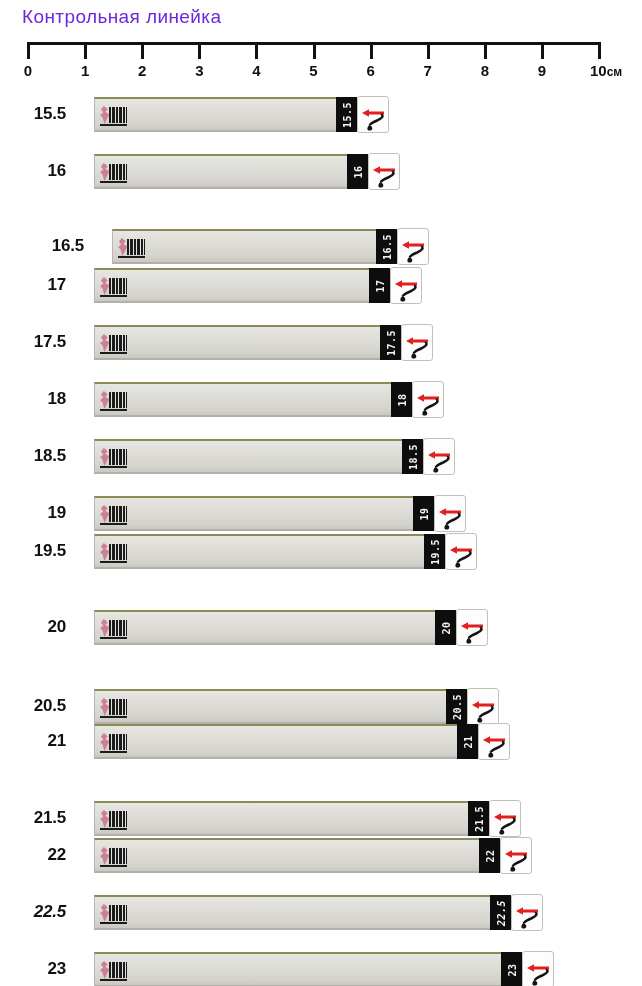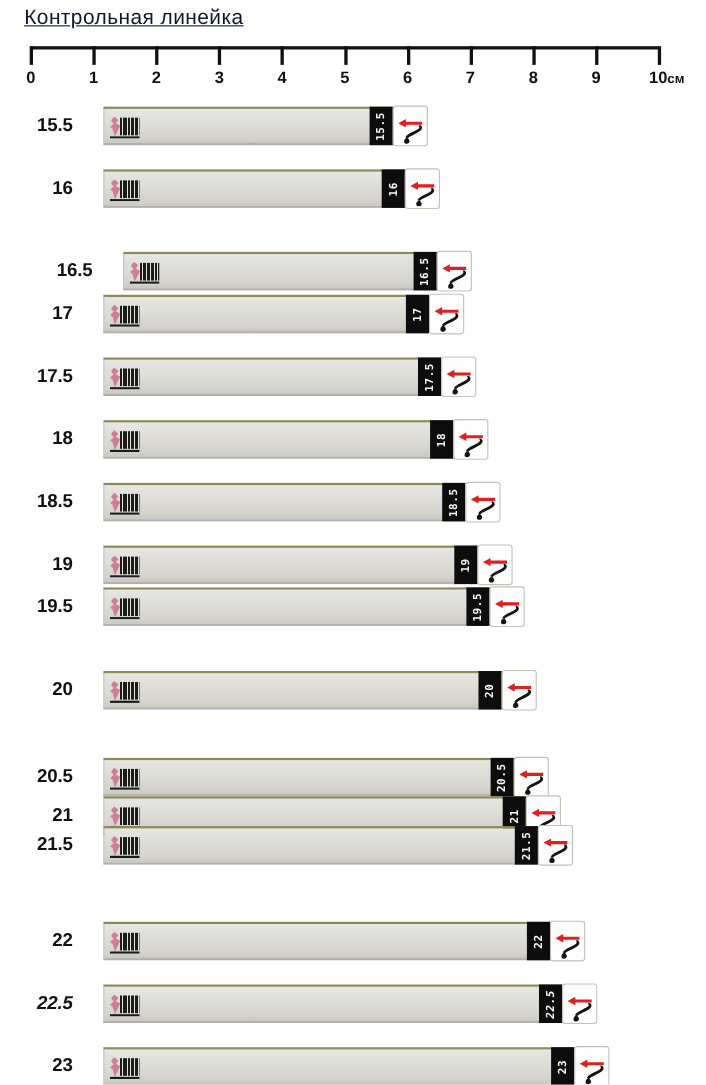--- a/index.html
+++ b/index.html
@@ -18,23 +18,22 @@
   }
 
   
   #title {
     position: absolute;
     left: 22px;
     top: 6px;
     font-size: 19px;
     font-weight: 400;
     letter-spacing: 0.4px;
-    color: #0f172a;
+    color: #6d28d9;
     white-space: nowrap;
-    text-decoration: underline;
   }
 
   
   #ruler {
     position: absolute;
     left: 0;
     top: 42px;
     width: 642px;
     height: 48px;
   }
@@ -539,21 +538,21 @@
             <path d="M0 4 L7 0.2 L7 2.6 L22 2.6 L22 5.4 L7 5.4 L7 7.8 Z" fill="#e01f1f"></path>
           </svg></span>
         <span class="shoe"><svg viewBox="0 0 22 18" width="22" height="18">
             <g fill="#141414">
               <path d="M16.8 0.6 C18.6 1.4 19.4 3.2 18.2 4.8 C16.9 6.6 13.6 8.2 11.0 9.4 C8.6 10.5 6.6 11.4 5.6 12.8 L3.6 11.7 C4.9 9.6 7.3 8.4 9.9 7.1 C12.4 5.9 15.3 4.6 16.0 3.4 C16.4 2.7 16.3 1.6 15.4 1.2 Z"></path>
               <path d="M4.6 12.0 C3.1 13.0 2.2 14.6 2.4 16.0 C2.5 17.0 3.3 17.6 4.6 17.6 C6.2 17.6 7.4 16.6 7.3 15.2 C7.2 14.0 6.3 12.8 4.6 12.0 Z"></path>
             </g>
           </svg></span>
       </div>
     </div>
-    <div class="row" style="top: 654px;">
+    <div class="row" style="top: 704px;">
       <div class="row-size">21.5</div>
       <div class="bar" style="width: 395px;">
         <div class="bar-logo">
           <div class="logo-bars"></div>
           <div class="logo-mark"></div>
           <div class="logo-underline"></div>
         </div>
         <div class="ghost-edge"></div>
       </div>
       <div class="end-tab" style="left: 468px;">

